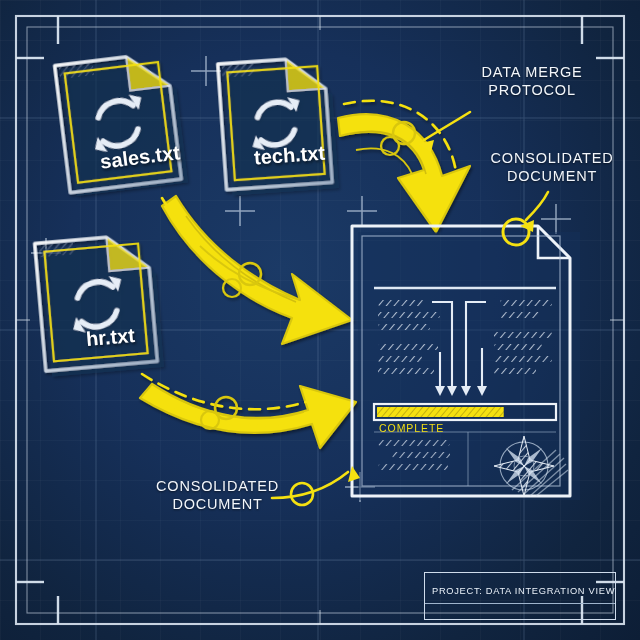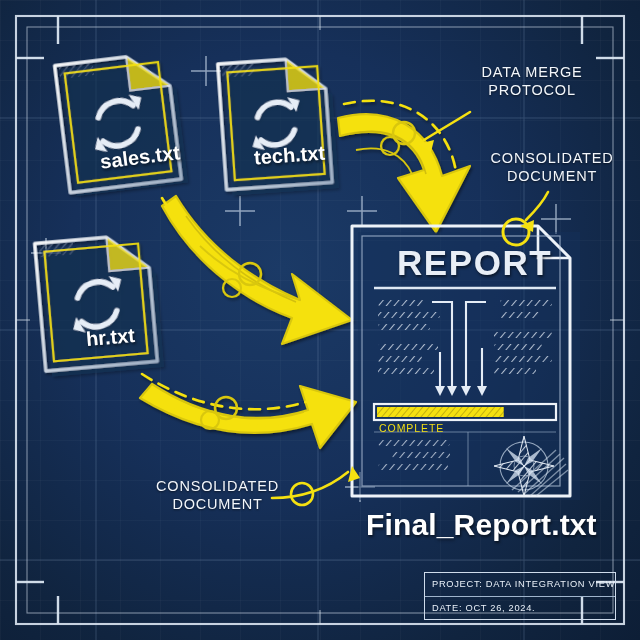--- a/index.html
+++ b/index.html
@@ -29,21 +29,21 @@
   .fname-doc{font-size:20px;}
   #final-name{font-size:30px;letter-spacing:.005em;}
   .titlebox{
     position:absolute;left:424px;top:572px;width:190px;height:46px;
     border:1.3px solid #cfdcec;
   }
   .titlebox div{
     color:#eaf1f9;font-size:9.3px;letter-spacing:.075em;
     padding:0 0 0 7px;height:23px;line-height:23px;white-space:nowrap;
   }
-  .titlebox .tb-row1{border-bottom:1.1px solid #9fb4cc;}
+  .titlebox .tb-row1{border-bottom:1.1px solid #9fb4cc;margin-top:7px;}
   #report-title{
     position:absolute;left:397px;top:243px;
     font-size:35px;font-weight:800;letter-spacing:.045em;
     color:#e8eef6;text-shadow:1px 2px 3px rgba(0,0,0,.55);
   }
   #complete-text{
     position:absolute;left:379px;top:422px;
     font-size:10.5px;font-weight:400;color:#f2df14;letter-spacing:.09em;
   }
 </style>
@@ -269,29 +269,26 @@
       <path d="M272 498 C300 498, 326 490, 348 472" fill="none" stroke="#f5e111" stroke-width="2.6" stroke-linecap="round"></path>
       <path d="M352 466 l-4 16 12 -4 z" fill="#f5e111"></path>
       <circle cx="302" cy="494" r="11" fill="none" stroke="#f5e111" stroke-width="2.6"></circle>
     </g>
   </svg>
 
   <div class="filename fname-doc" style="left:100px;top:146px;transform:rotate(-7deg);">sales.txt</div>
   <div class="filename fname-doc" style="left:254px;top:144px;transform:rotate(-4deg);">tech.txt</div>
   <div class="filename fname-doc" style="left:86px;top:326px;transform:rotate(-5deg);">hr.txt</div>
 
-  <div id="report-title">REPORT</div>
   <div id="complete-text">COMPLETE</div>
-  <div class="filename" id="final-name" style="left:366px;top:508px;">Final_Report.txt</div>
 
   <div class="lbl annot" style="left:452px;top:64px;width:160px;">DATA MERGE
 PROTOCOL</div>
   <div class="lbl annot" style="left:472px;top:150px;width:160px;">CONSOLIDATED
 DOCUMENT</div>
   <div class="lbl annot" style="left:130px;top:478px;width:175px;">CONSOLIDATED
 DOCUMENT</div>
 
   <div class="titlebox">
     <div class="tb-row1">PROJECT: DATA INTEGRATION VIEW</div>
-    <div>DATE: OCT 26, 2024.</div>
   </div>
 
 </div>
 
 </body></html>

